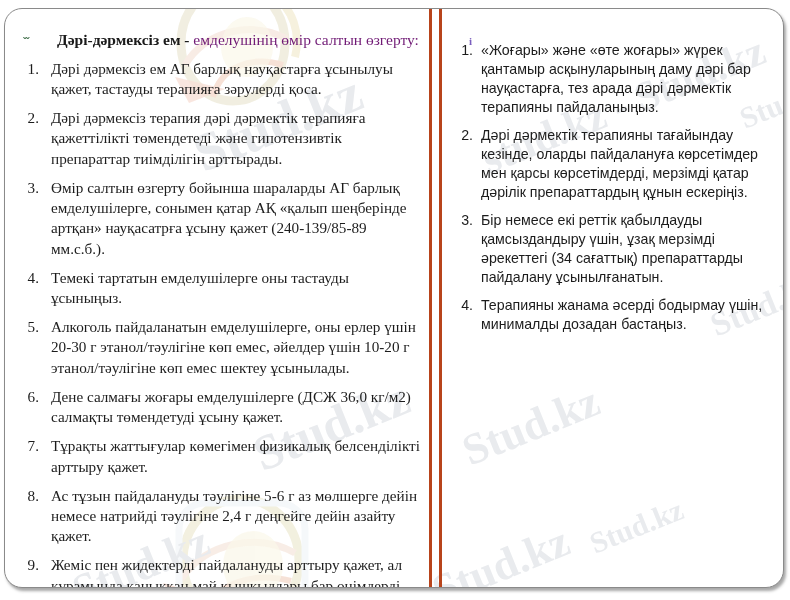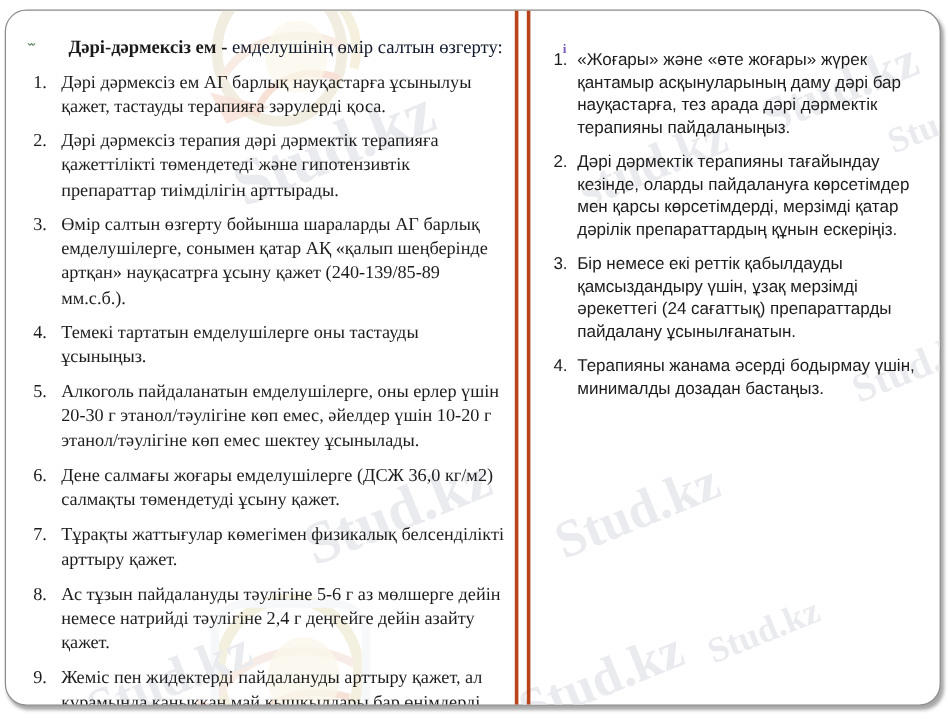--- a/index.html
+++ b/index.html
@@ -92,21 +92,21 @@
     left: 12px;
     top: 4px;
     font-size: 11px;
     font-weight: bold;
     letter-spacing: -1px;
   }
   .bullet-left  { color: #4f7a58; font-family: "Liberation Sans", sans-serif; }
   .bullet-right { color: #7b5fbe; font-family: "Liberation Serif", serif; }
 
   .heading .h-strong { font-weight: bold; color: #1a1a1a; text-align: center; }
-  .heading .h-rest   { font-weight: normal; color: #0f172a; }
+  .heading .h-rest   { font-weight: normal; color: #701a75; }
 
   .col-left .heading  { font-size: 15.5px; }
   .col-right .heading { font-size: 14.5px; font-weight: bold; }
 
   ol.items {
     list-style: none;
     margin: 0;
     padding: 0;
   }
   ol.items > li {
@@ -234,21 +234,21 @@
         <li>
           <span class="num">1.</span>
           <span class="txt">«Жоғары» және «өте жоғары» жүрек қантамыр асқынуларының даму дәрі бар науқастарға, тез арада дәрі дәрмектік терапияны пайдаланыңыз.</span>
         </li>
         <li>
           <span class="num">2.</span>
           <span class="txt">Дәрі дәрмектік терапияны тағайындау кезінде, оларды пайдалануға көрсетімдер мен қарсы көрсетімдерді, мерзімді қатар дәрілік препараттардың құнын ескеріңіз.</span>
         </li>
         <li>
           <span class="num">3.</span>
-          <span class="txt">Бір немесе екі реттік қабылдауды қамсыздандыру үшін, ұзақ мерзімді әрекеттегі (24 сағаттық) препараттарды пайдалану ұсынылғанатын.</span>
+          <span class="txt">Бір немесе екі реттік қабылдауды қамсыздандыру үшін, ұзақ мерзімді әрекеттегі (34 сағаттық) препараттарды пайдалану ұсынылғанатын.</span>
         </li>
         <li>
           <span class="num">4.</span>
           <span class="txt">Терапияны жанама әсерді бодырмау үшін, минималды дозадан бастаңыз.</span>
         </li>
       </ol>
   </div>
 
 </div>
 

